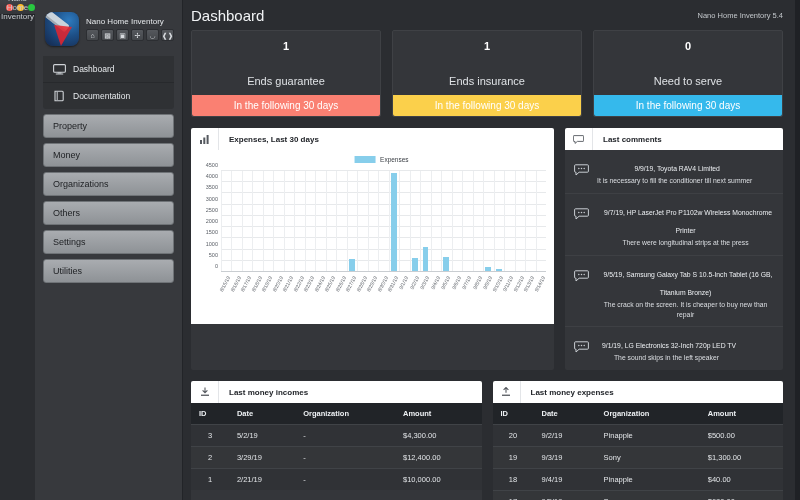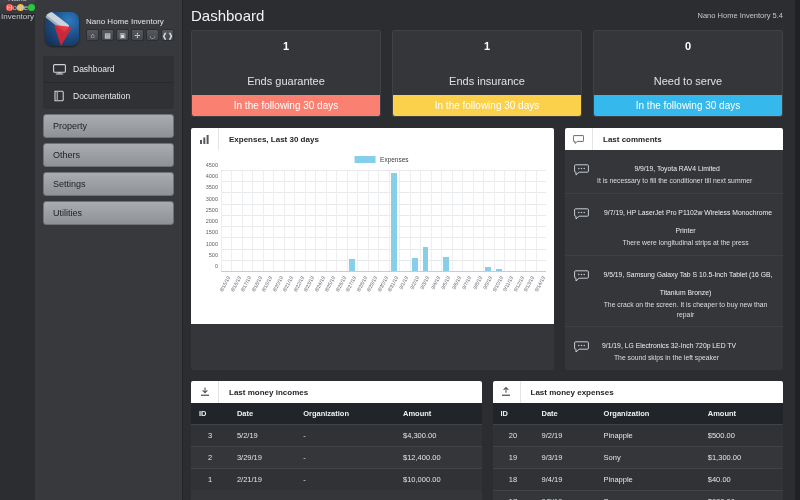--- a/index.html
+++ b/index.html
@@ -239,20 +239,22 @@
             <span class="nav-icon">
               <svg width="12" height="12" viewBox="0 0 12 12">
                   <path d="M2 1.2 h7.2 a1 1 0 0 1 1 1 v7.6 a1 1 0 0 1 -1 1 h-7.2 z" fill="none" stroke="#cfd3d7" stroke-width="1.1"></path>
                   <line x1="4.2" y1="1.8" x2="4.2" y2="10" stroke="#cfd3d7" stroke-width="1"></line>
                 </svg>
             </span>
             <span>Documentation</span>
           </div>
         </div>
         <div class="nav-header nav-group-spacer">Property</div>
+        <div class="nav-header nav-group-spacer">Money</div>
+        <div class="nav-header nav-group-spacer">Organizations</div>
         <div class="nav-header nav-group-spacer">Others</div>
         <div class="nav-header nav-group-spacer">Settings</div>
         <div class="nav-header nav-group-spacer">Utilities</div>
       </div>
     </div>
 
     <div class="content">
       <div class="topbar">
         <div class="page-title">Dashboard</div>
         <div class="version">Nano Home Inventory 5.4</div>

